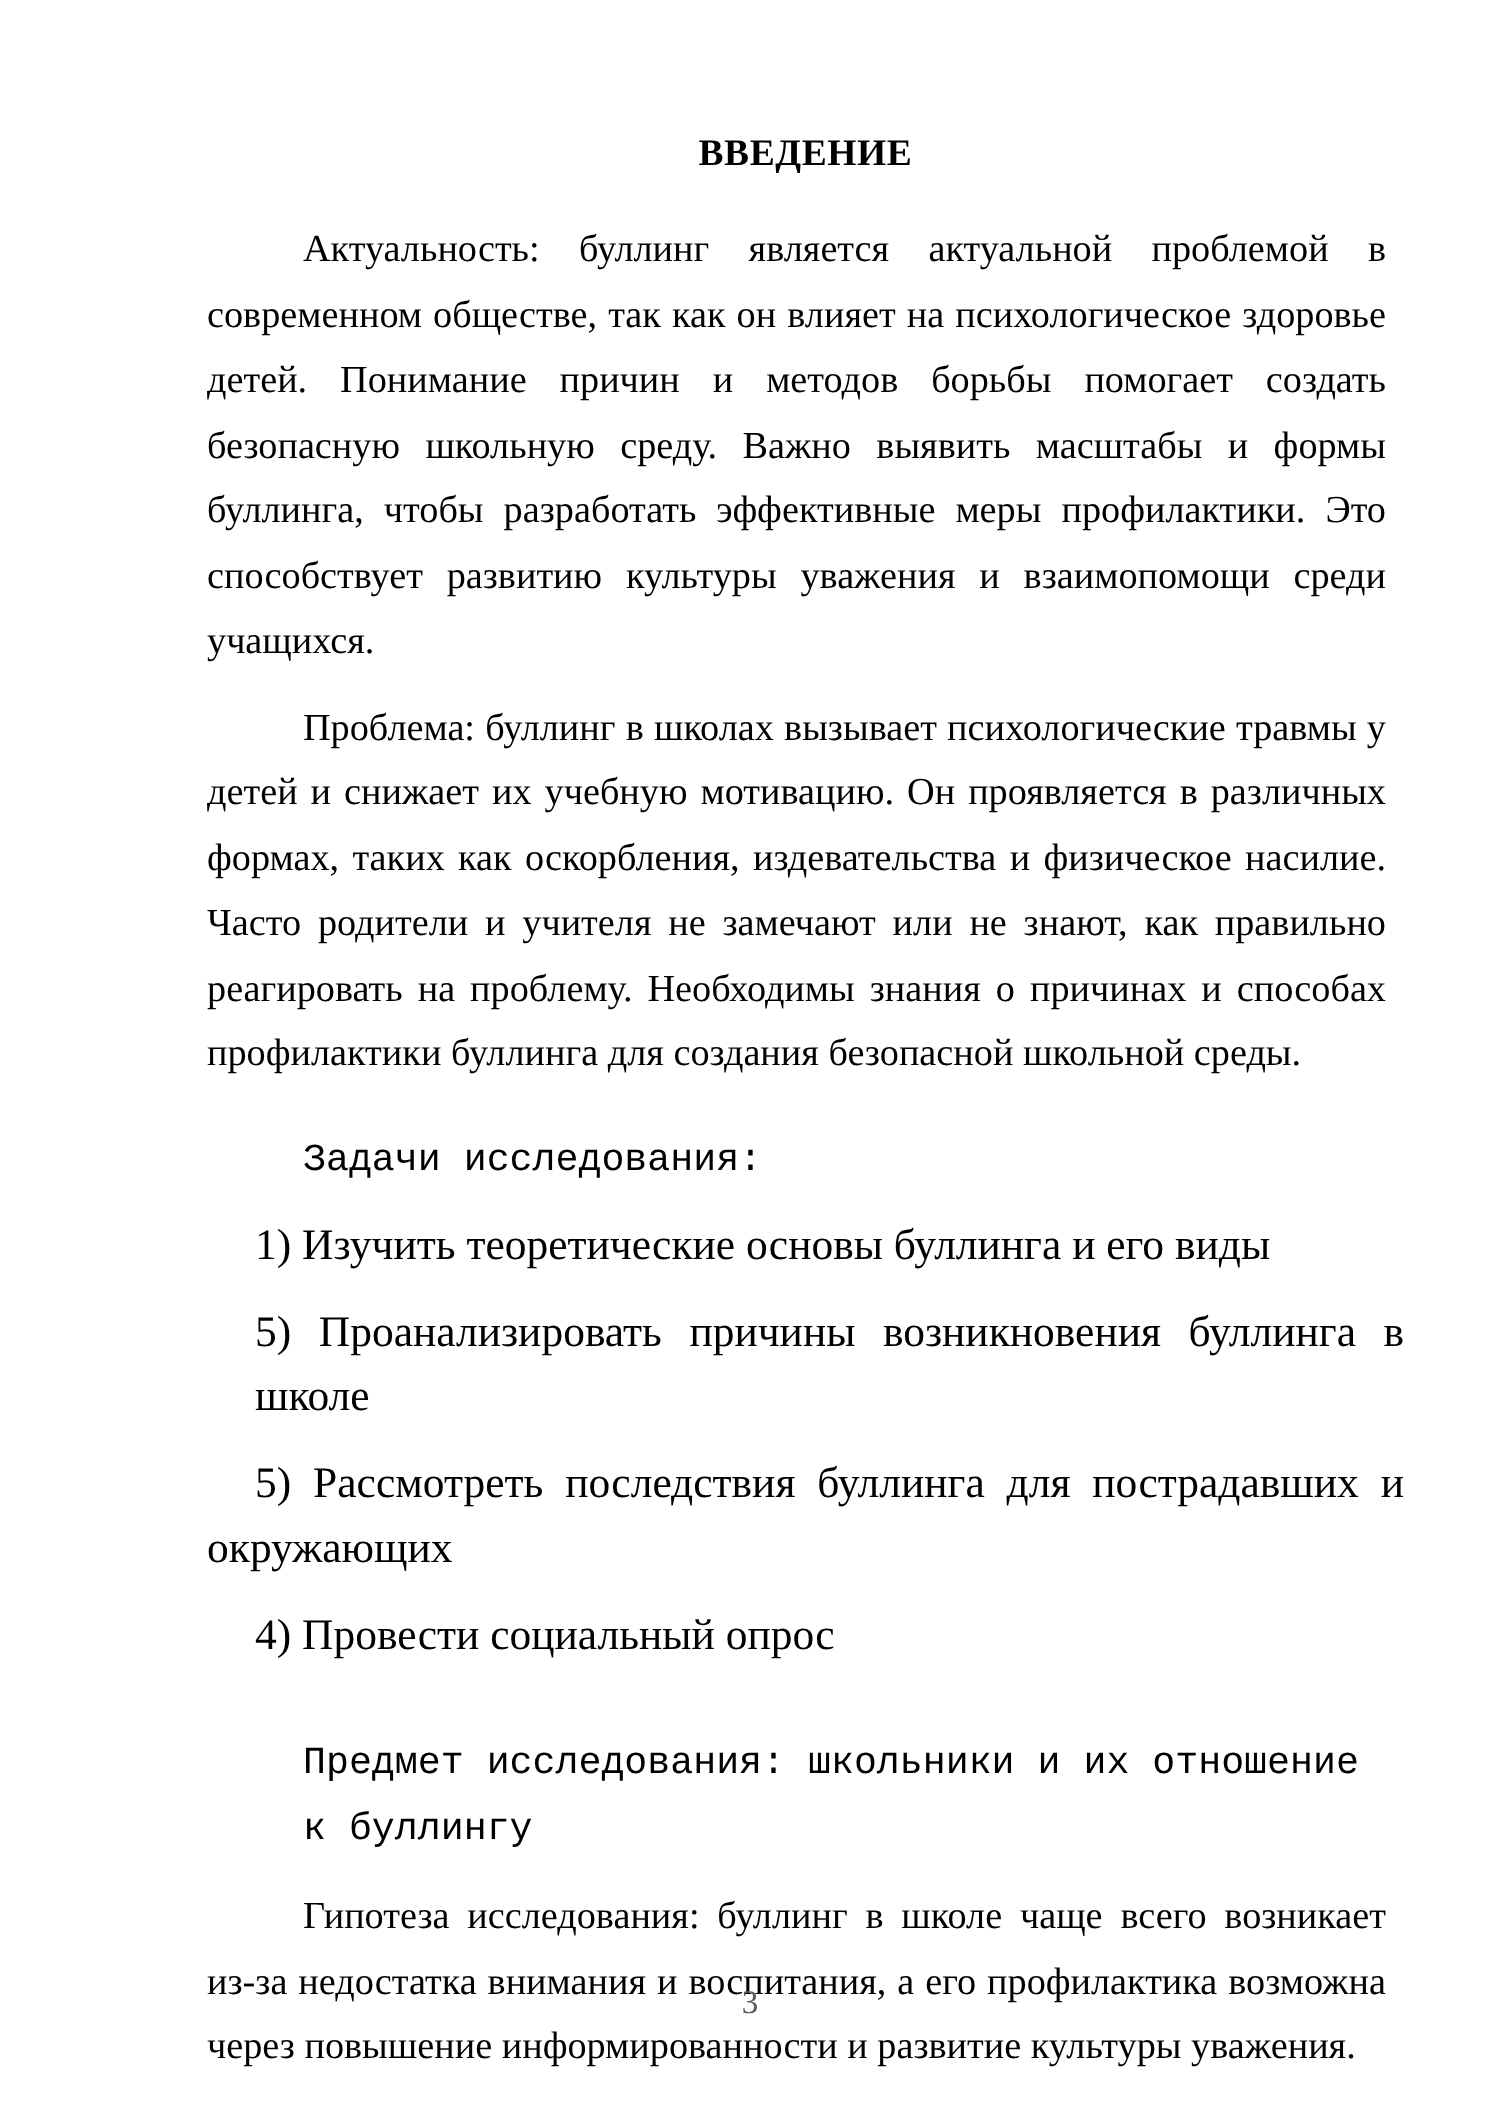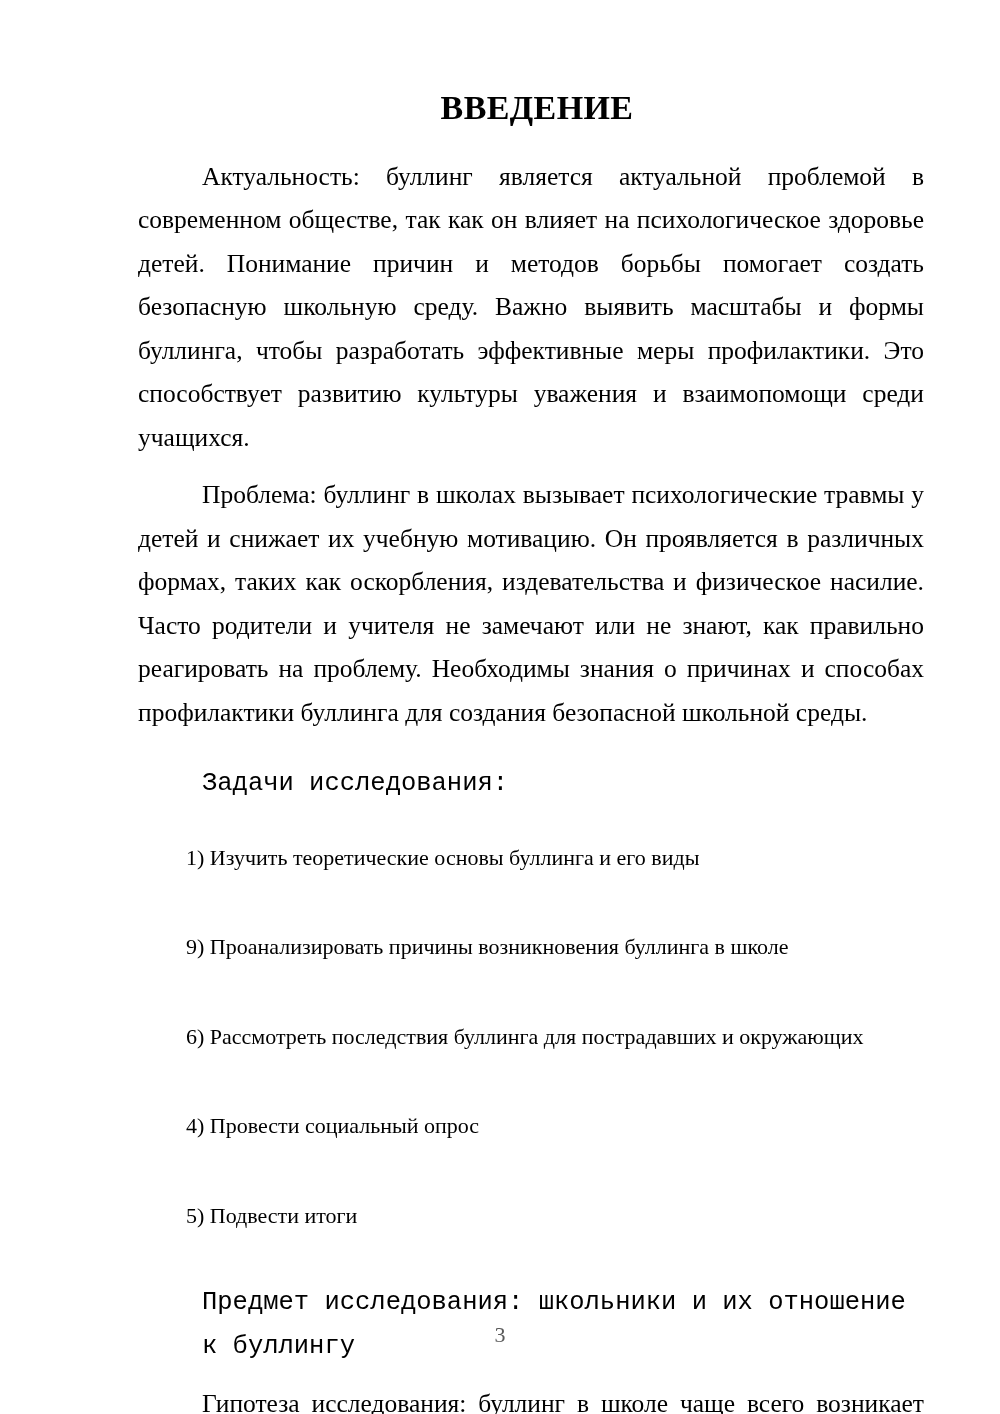--- a/index.html
+++ b/index.html
@@ -21,21 +21,21 @@
     overflow: hidden;
     box-sizing: border-box;
   }
   .content {
     position: absolute;
     left: 138px;
     top: 88px;
     width: 798px;
   }
   .doc-title {
-    font-size: 34px;
+    font-size: 25px;
     font-weight: bold;
     text-align: center;
     letter-spacing: 0.4px;
     line-height: 1.2;
     margin: 0 0 26px 0;
   }
   .para {
     font-size: 25.5px;
     line-height: 43.5px;
     text-align: justify;
@@ -51,25 +51,25 @@
     font-size: 25.5px;
     line-height: 43.5px;
     text-align: left;
     margin: 0;
     font-family: Liberation Mono, monospace;
   }
   .line.indent {
     padding-left: 64px;
   }
   .list-item {
-    font-size: 22px;
+    font-size: 29px;
     line-height: 43.5px;
     text-align: justify;
     text-align-last: left;
-    margin: 16px;
+    margin: 0;
     padding-left: 32px;
   }
   .list-item.wrap {
     padding-left: 0;
     text-indent: 32px;
   }
   .spacer-sm { height: 14px; }
   .page-number {
     position: absolute;
     left: 0;
@@ -102,33 +102,32 @@
     <div class="spacer-sm"></div>
 
     <p class="line indent">Задачи исследования:</p>
 
     <div class="spacer-sm"></div>
 
     <p class="list-item">1) Изучить теоретические основы буллинга и его виды</p>
 
     <div class="spacer-sm"></div>
 
-    <p class="list-item">9) Проанализировать причины возникновения буллинга в школе</p>
+    <p class="list-item">5) Проанализировать причины возникновения буллинга в школе</p>
 
     <div class="spacer-sm"></div>
 
-    <p class="list-item wrap">6) Рассмотреть последствия буллинга для пострадавших и окружающих</p>
+    <p class="list-item wrap">5) Рассмотреть последствия буллинга для пострадавших и окружающих</p>
 
     <div class="spacer-sm"></div>
 
     <p class="list-item">4) Провести социальный опрос</p>
 
     <div class="spacer-sm"></div>
 
-    <p class="list-item">5) Подвести итоги</p>
 
     <div class="spacer-sm"></div>
 
 
     <div class="spacer-sm"></div>
 
     <p class="line indent">Предмет исследования: школьники и их отношение к буллингу</p>
 
     <div class="spacer-sm"></div>
 

